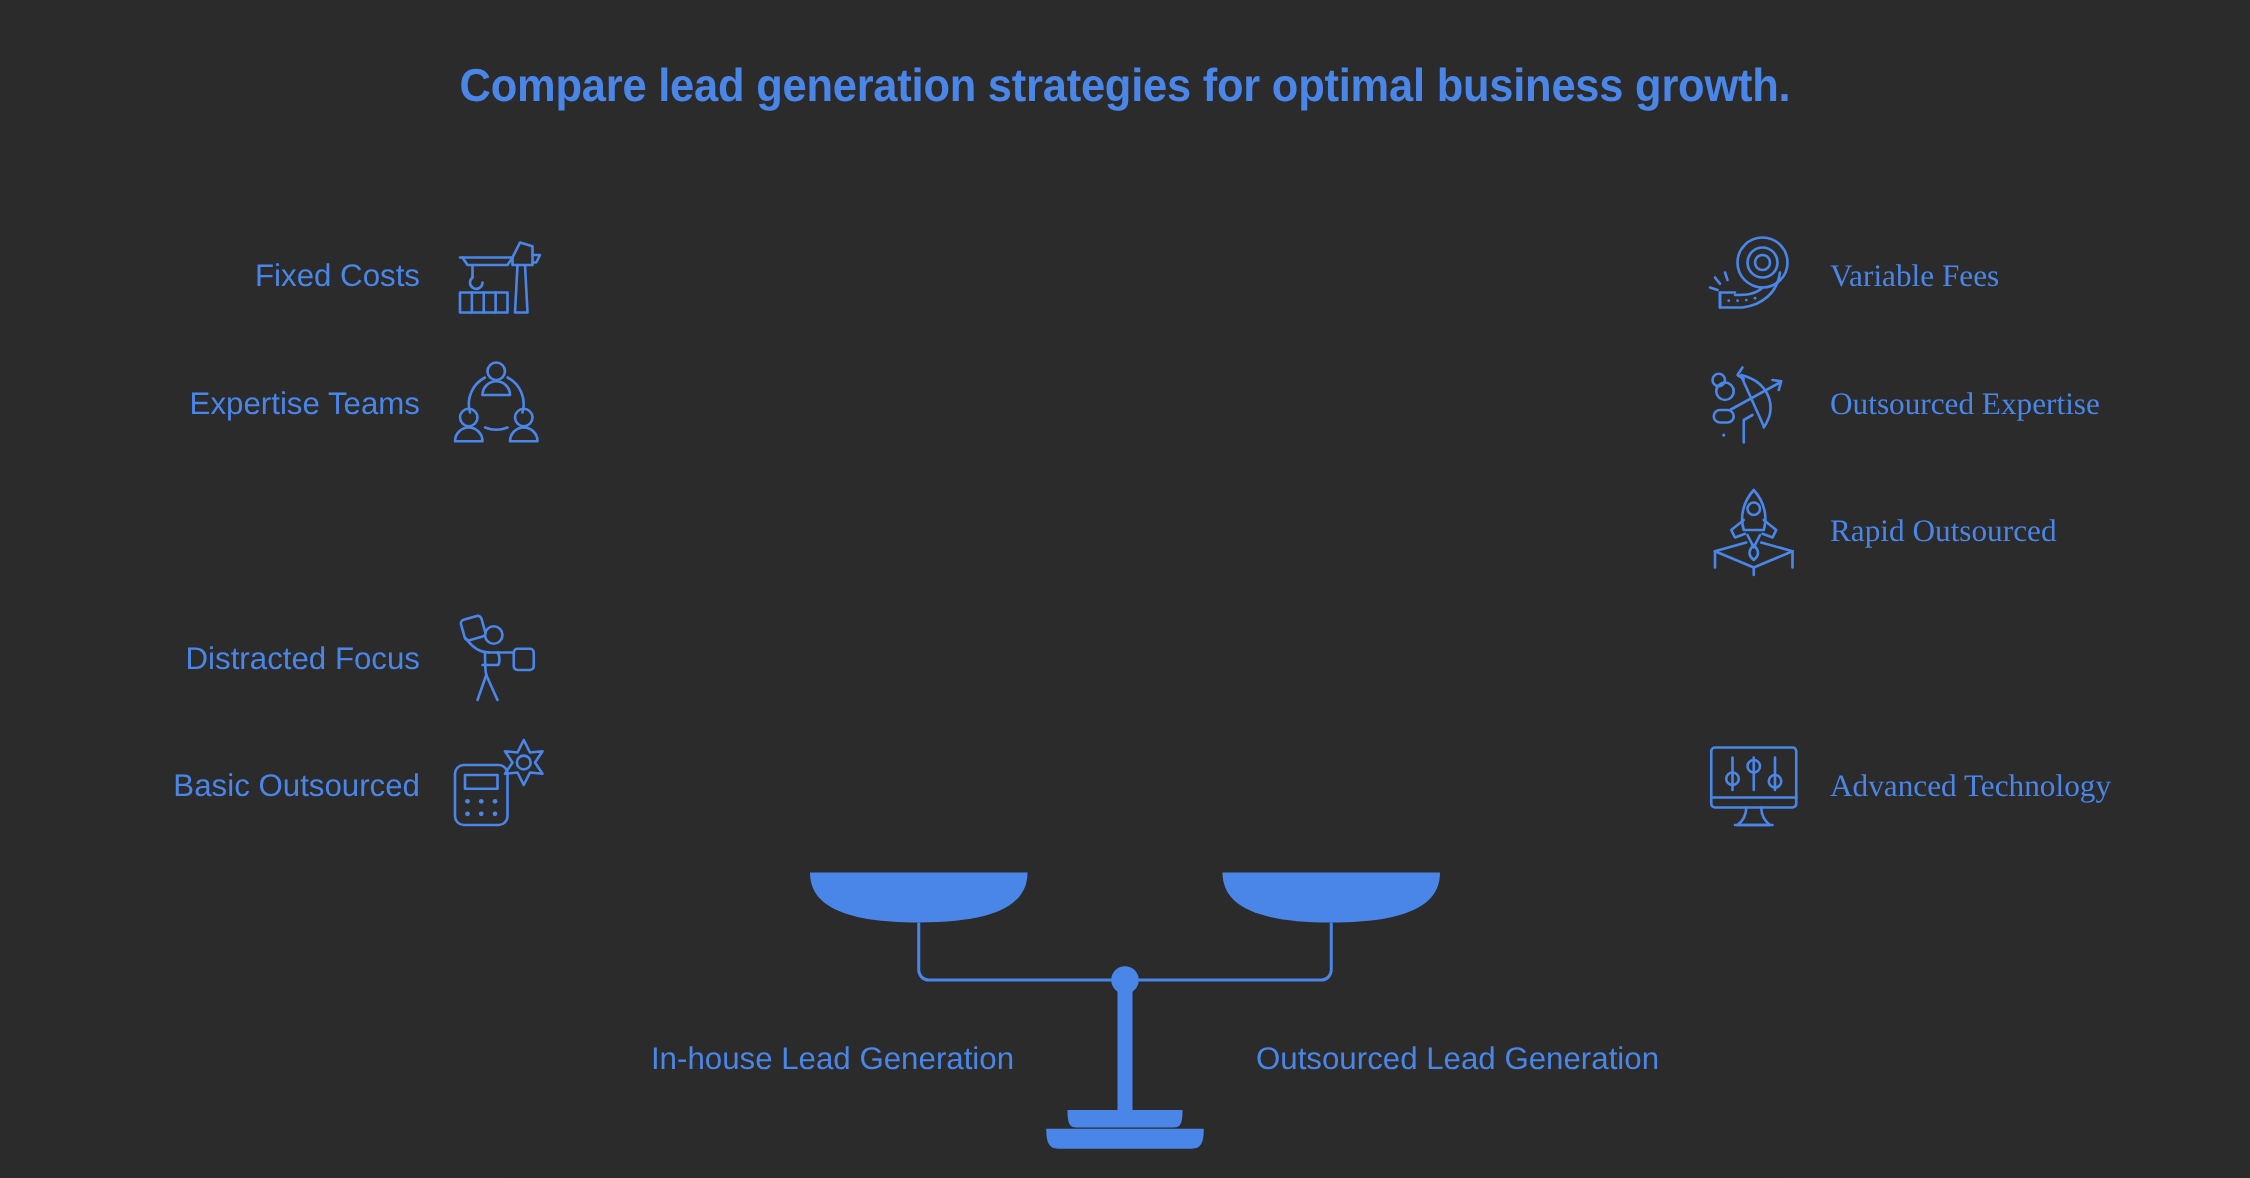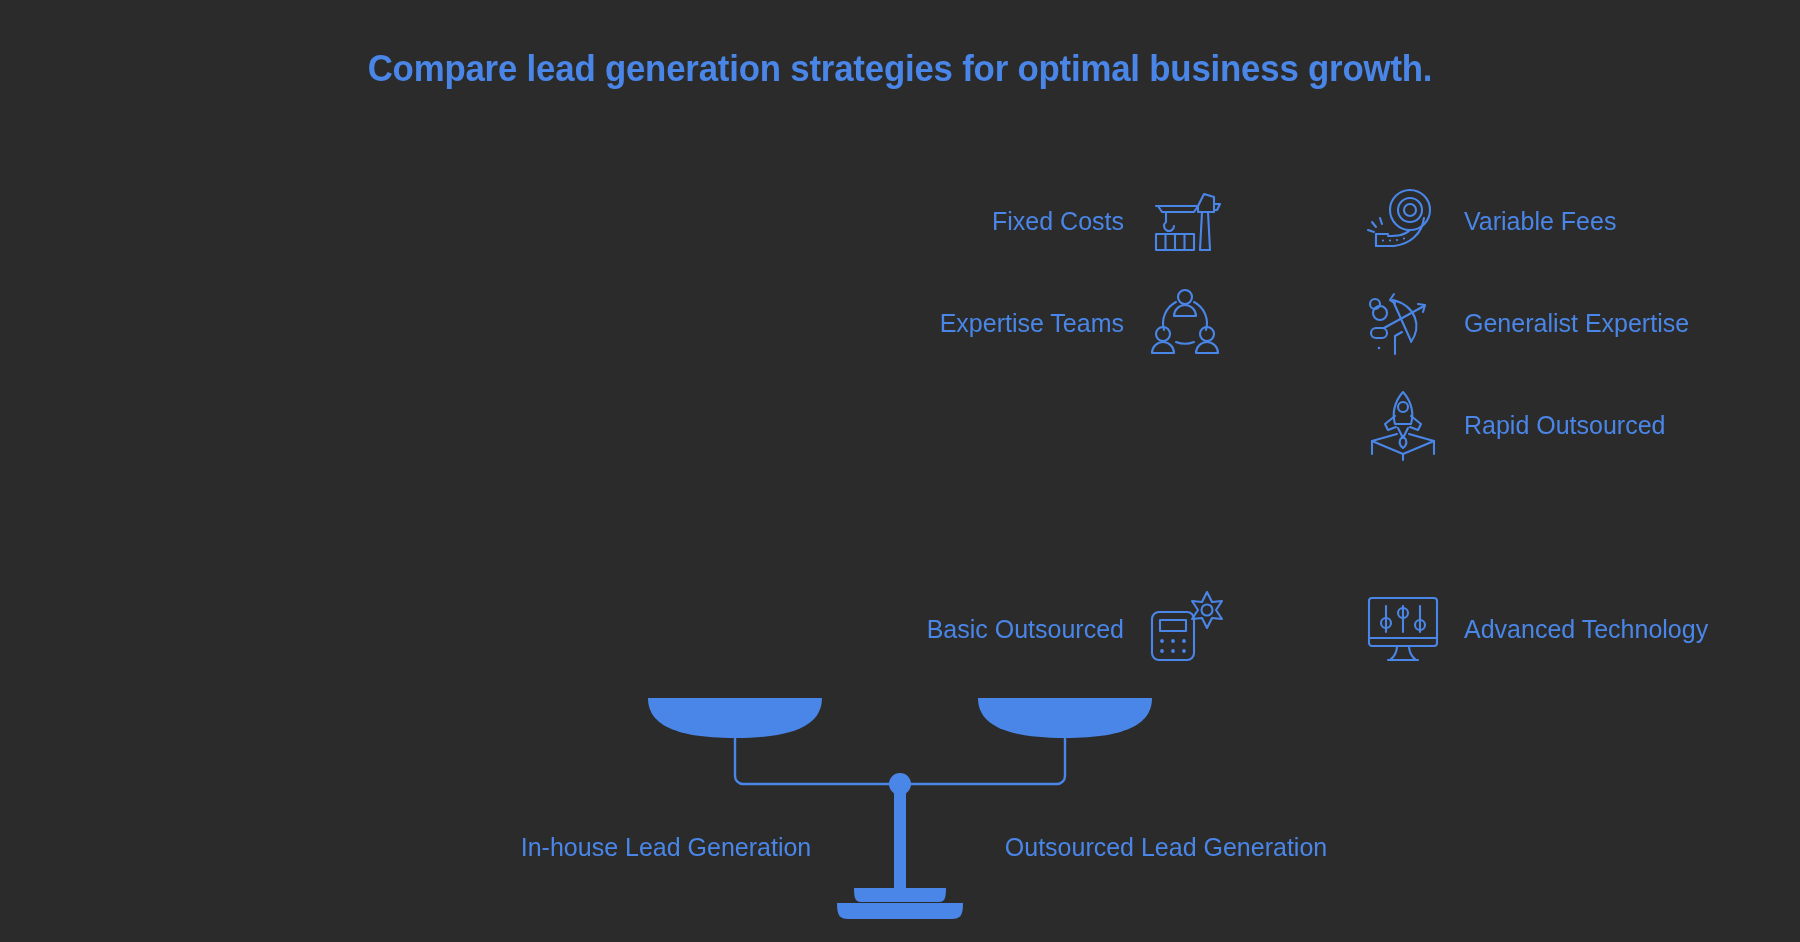--- a/index.html
+++ b/index.html
@@ -41,31 +41,31 @@
   .rows {
     position: absolute;
     top: 170px;
     left: 0;
     width: 1800px;
   }
 
   .row {
     display: flex;
     align-items: center;
-    justify-content: flex-end;
+    justify-content: space-between;
     height: 102px;
   }
 
   .cell {
     display: flex;
     align-items: center;
     width: 436px;
   }
   .cell.left  { justify-content: flex-end; }
-  .cell.right { justify-content: flex-start; }
+  .cell.right { justify-content: flex-start; font-family: Liberation Serif, serif; }
 
   .label {
     color: #4a86e8;
     font-size: 25px;
     font-weight: 400;
     white-space: nowrap;
     line-height: 1;
   }
   .cell.left  .label { text-align: right; margin-right: 22px; }
   .cell.right .label { text-align: left;  margin-left: 22px; }
@@ -183,21 +183,21 @@
             <path d="M29 17 L47 57"></path>
             <path d="M20 44 L60 22"></path>
             <path d="M54 20 L61 21 L59 28"></path>
             <path d="M38 48 L31 52 V70"></path>
             <circle cx="11" cy="20" r="5"></circle>
             <circle cx="16" cy="29" r="7"></circle>
             <rect x="7" y="44" width="16" height="10" rx="5"></rect>
             <circle cx="15" cy="64" r="1.3" fill="#4a86e8" stroke="none"></circle>
           </svg>
         </span>
-        <span class="label">Generalist Expertise</span>
+        <span class="label">Outsourced Expertise</span>
       </div>
     </div>
 
     <div class="row">
       <div class="gutter"></div>
       <div class="cell right">
         <span class="icon">
           <svg viewBox="0 0 78 78" fill="none" stroke="#4a86e8" stroke-width="2.1" stroke-linecap="round" stroke-linejoin="round">
             <path d="M39 6 C48 16 50 28 47 38 H31 C28 28 30 16 39 6 Z"></path>
             <circle cx="39" cy="21" r="5"></circle>
@@ -209,20 +209,36 @@
             <path d="M70 55 L45 48"></path>
             <path d="M8 55 L39 68 L70 55"></path>
             <path d="M8 55 V68 M70 55 V68 M39 68 V74"></path>
           </svg>
         </span>
         <span class="label">Rapid Outsourced</span>
       </div>
     </div>
 
     <div class="row">
+      <div class="cell left">
+        <span class="label">Distracted Focus</span>
+        <span class="icon">
+          <svg viewBox="0 0 78 78" fill="none" stroke="#4a86e8" stroke-width="2.1" stroke-linecap="round" stroke-linejoin="round">
+            <rect x="12" y="6" width="17" height="17" rx="3" transform="rotate(-16 20.5 14.5)"></rect>
+            <circle cx="37" cy="20" r="7"></circle>
+            <path d="M15 23 C20 30 26 34 33 34"></path>
+            <path d="M33 34 H53"></path>
+            <rect x="53" y="31" width="16" height="17" rx="3"></rect>
+            <path d="M30 34 C30 44 30 48 31 52"></path>
+            <path d="M31 52 L24 72"></path>
+            <path d="M31 52 L40 72"></path>
+            <path d="M28 44 H40 C42 44 42 36 40 34"></path>
+          </svg>
+        </span>
+      </div>
       <div class="gutter"></div>
     </div>
 
     <div class="row">
       <div class="cell left">
         <span class="label">Basic Outsourced</span>
         <span class="icon">
           <svg viewBox="0 0 78 78" fill="none" stroke="#4a86e8" stroke-width="2.1" stroke-linecap="round" stroke-linejoin="round">
             <rect x="6" y="22" width="42" height="48" rx="7"></rect>
             <rect x="14" y="30" width="26" height="11"></rect>

